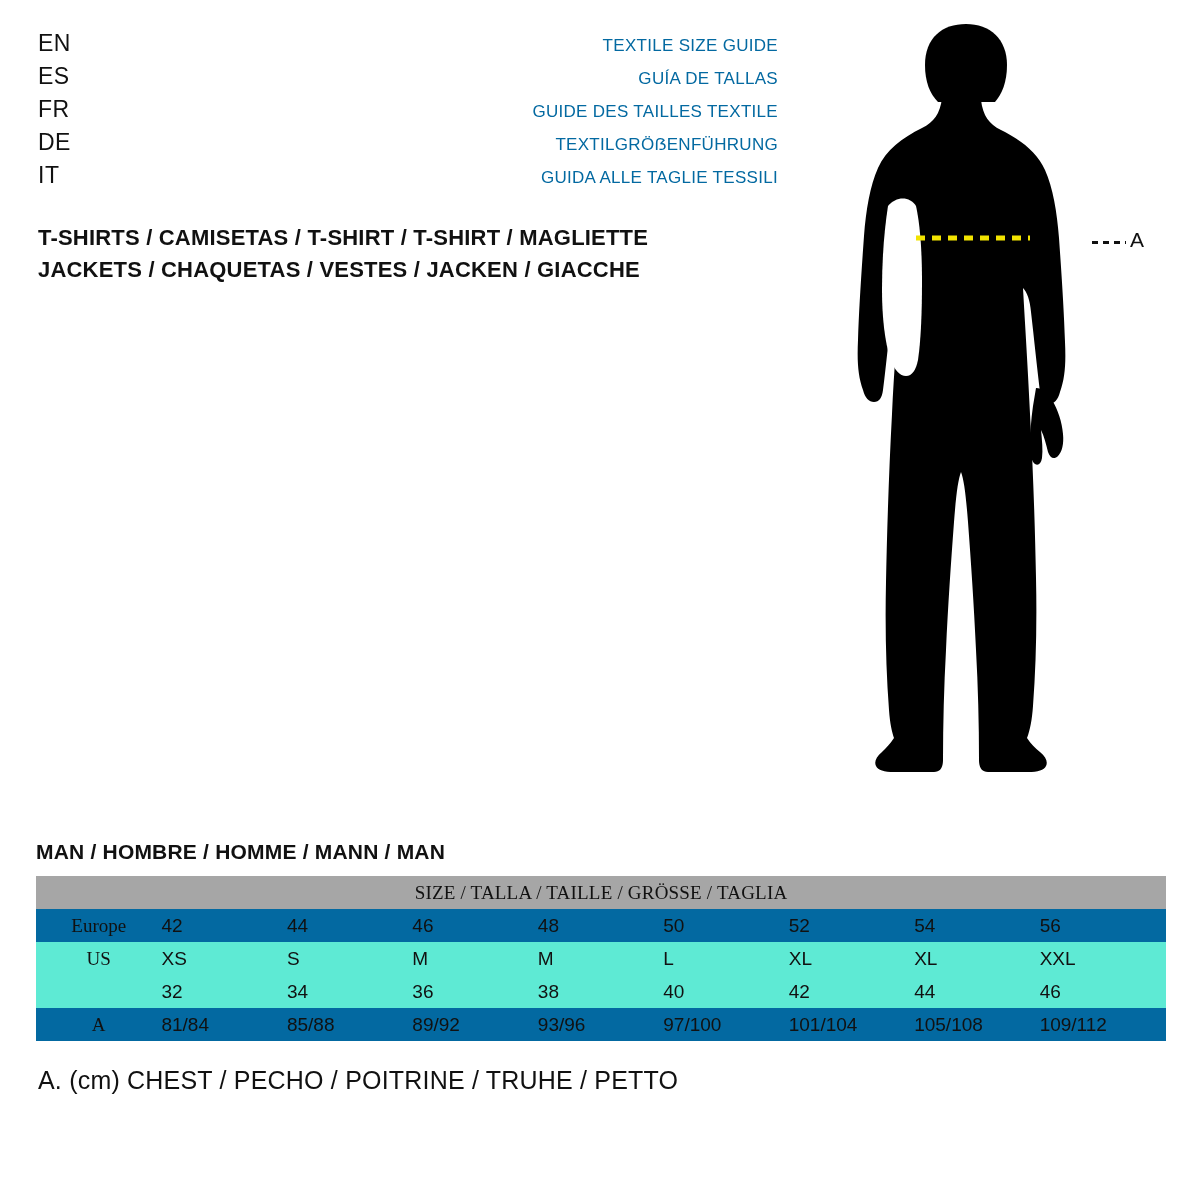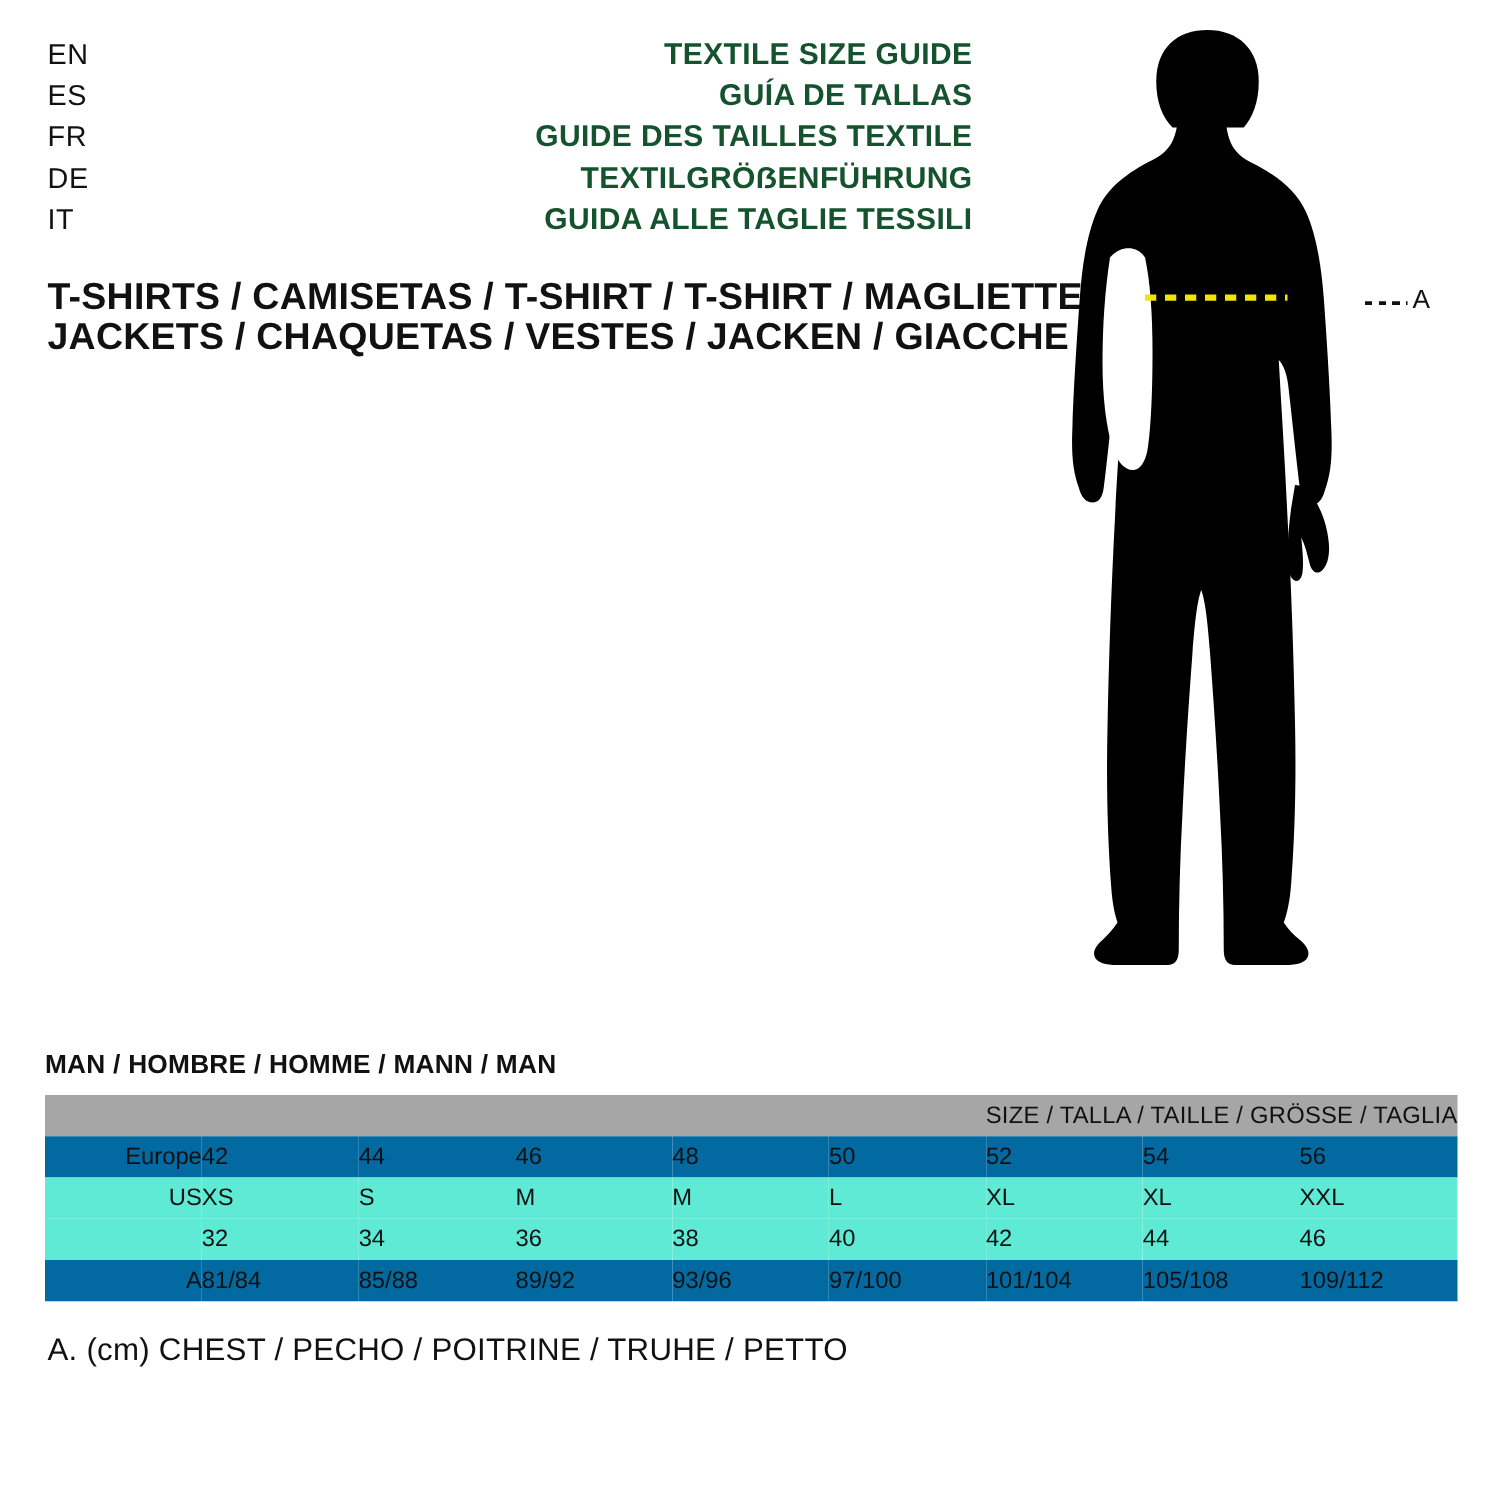--- a/index.html
+++ b/index.html
@@ -29,34 +29,33 @@
     height: 33px;
     justify-content: space-between;
   }
   .lang-code {
     width: 78px;
     font-size: 23px;
     letter-spacing: 0.5px;
     color: #111;
   }
   .lang-text {
-    font-size: 24px;
+    font-size: 17px;
     letter-spacing: 0.3px;
-    color: #14532d;
+    color: #0369a1;
     white-space: nowrap;
-    font-weight: bold;
   }
 
   .garment-lines {
     position: absolute;
     left: 38px;
     top: 222px;
   }
   .garment-line {
-    font-size: 30px;
+    font-size: 22px;
     font-weight: bold;
     letter-spacing: 0.2px;
     color: #111;
     line-height: 32px;
     white-space: nowrap;
   }
 
   
   .figure-area {
     position: absolute;
@@ -111,23 +110,24 @@
     table-layout: fixed;
   }
   table.size-table td {
     font-size: 19px;
     color: #111;
     height: 33px;
     padding: 0;
     vertical-align: middle;
   }
   td.label-cell {
-    text-align: right;
+    text-align: center;
     padding-left: 7px;
     width: 170px;
+    font-family: Liberation Serif, serif;
   }
   td.val-cell {
   }
   tr.header-row td {
     background: #a6a6a6;
     font-size: 19px;
     letter-spacing: 0.2px;
   }
   tr.shade td {
     background: #5eead4;

